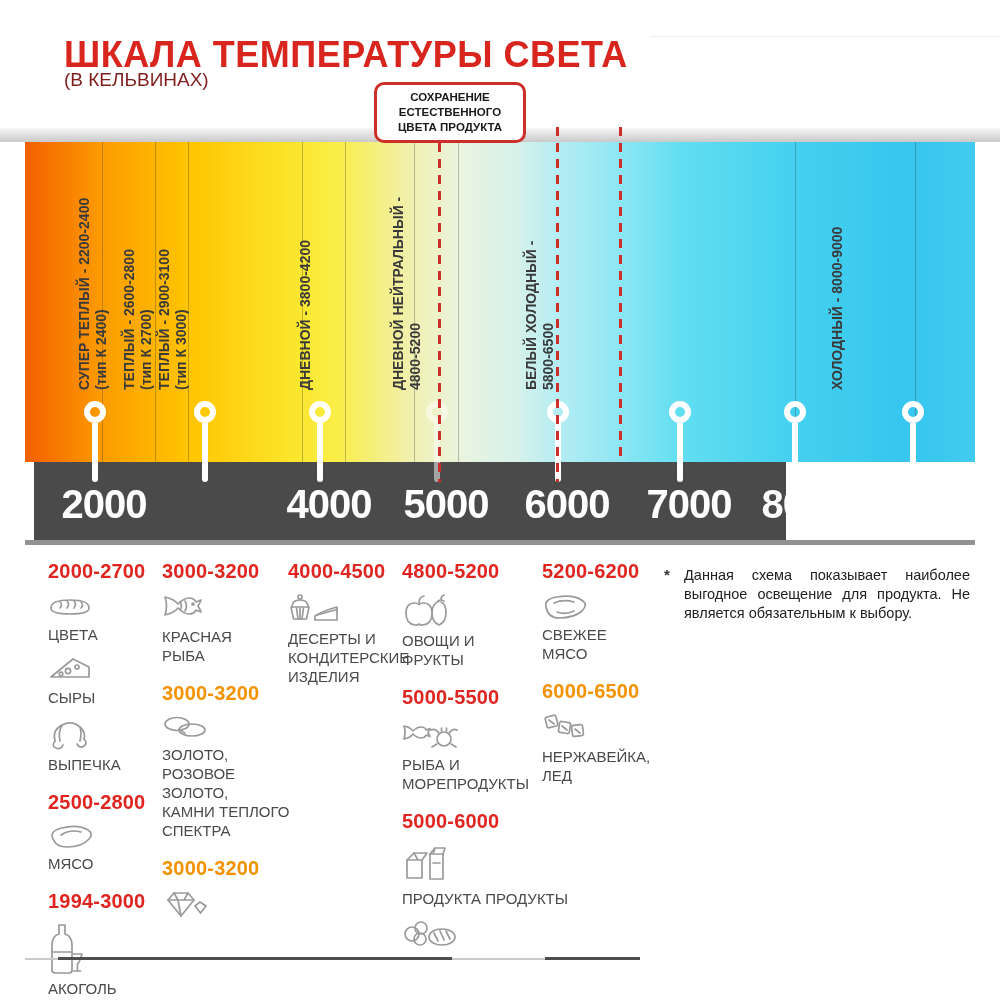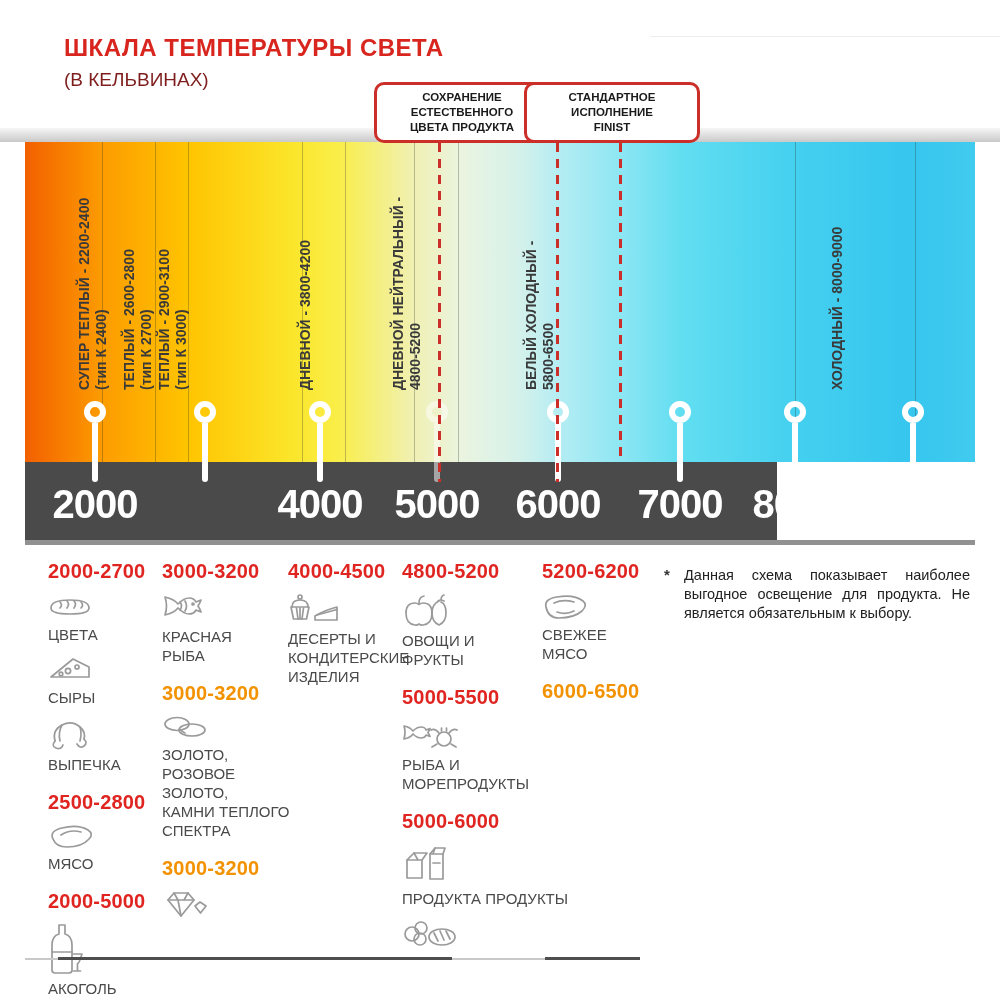--- a/index.html
+++ b/index.html
@@ -1,28 +1,28 @@
 <!DOCTYPE html>
 <html style="--title-red: #d8261f; --red: #e02420; --orange: #f39200; --accent: #cc2f29; --bar: #4a4a4a;"><head>
 <meta charset="utf-8">
 <style>
   html,body{margin:0;padding:0;background:#fff;}
   .stage{position:relative;width:1000px;height:1000px;background:#fff;overflow:hidden;
          font-family:"Liberation Sans","DejaVu Sans",sans-serif;}
 
   
-  .title{position:absolute;left:64px;top:34px;font-size:24px;font-weight:bold;
+  .title{position:absolute;left:64px;top:34px;font-size:36px;font-weight:bold;
          color:var(--title-red,#d8261f);letter-spacing:.5px;white-space:nowrap;text-align:center;}
   .subtitle{position:absolute;left:64px;top:69px;font-size:19px;color:#7f1d1d;}
 
   .faint-rule{position:absolute;left:650px;top:36px;width:350px;height:1px;background:#ededed;}
 
   
   .callout{position:absolute;border:3px solid var(--accent,#cc2f29);border-radius:10px;
-           background:#fff;padding:5px 20px;font-size:11.5px;font-weight:bold;color:#1a1a1a;
+           background:#fff;padding:5px 8px;font-size:11.5px;font-weight:bold;color:#1a1a1a;
            text-align:center;line-height:1.3;white-space:pre-line;z-index:30;}
 
   
   .shadow-band{position:absolute;left:0;top:128px;width:1000px;height:14px;
                background:linear-gradient(to bottom,#f6f6f6,#c9c9c9);}
 
   
   .gradient-strip{position:absolute;left:25px;top:142px;width:950px;height:320px;}
 
   .hairline{position:absolute;top:142px;width:1px;height:320px;background:rgba(40,40,40,.28);z-index:2;}
@@ -36,21 +36,21 @@
   .pin{position:absolute;top:401px;width:22px;z-index:8;}
   .pin .ring{width:22px;height:22px;border:6px solid #fff;border-radius:50%;box-sizing:border-box;}
   .pin .stem{width:6px;height:59px;background:#fff;margin:0 auto;border-radius:0 0 3px 3px;}
   .pin.ghost{opacity:.5;}
 
   
   .dash{position:absolute;width:3px;z-index:20;
         background:repeating-linear-gradient(to bottom,var(--accent,#cc2f29) 0 9px,transparent 9px 16px);}
 
   
-  .kelvin-bar{position:absolute;left:25px;top:462px;width:752px;height:78px;background:var(--bar,#4a4a4a);z-index:6;}
+  .kelvin-bar{position:absolute;left:34px;top:462px;width:752px;height:78px;background:var(--bar,#4a4a4a);z-index:6;}
   .kelvin-edge{position:absolute;left:25px;top:540px;width:950px;height:5px;background:#919191;}
   .tick{position:absolute;top:20px;width:120px;text-align:center;color:#fff;
         font-size:40px;font-weight:bold;letter-spacing:-1px;}
 
   
   .cat-col{position:absolute;top:560px;}
   .range{font-size:20px;font-weight:bold;margin-bottom:9px;letter-spacing:.2px;}
   .range.red{color:var(--red,#e02420);}
   .range.orange{color:var(--orange,#f39200);}
   .group{margin-bottom:17px;}
@@ -72,23 +72,20 @@
 
 <div class="stage">
 
   <div class="title">ШКАЛА ТЕМПЕРАТУРЫ СВЕТА</div>
   <div class="subtitle">(В КЕЛЬВИНАХ)</div>
   <div class="faint-rule"></div>
 
   <div class="callout" style="left:374px;top:82px;width:130px;">СОХРАНЕНИЕ
 ЕСТЕСТВЕННОГО
 ЦВЕТА ПРОДУКТА</div>
-  <div class="callout" style="left:524px;top:82px;width:130px;">СТАНДАРТНОЕ
-ИСПОЛНЕНИЕ
-FINIST</div>
 
   <div class="shadow-band"></div>
 
   <div class="gradient-strip" id="gradient" style="background: linear-gradient(to right, rgb(242, 96, 0) 0%, rgb(245, 110, 0) 2%, rgb(252, 155, 0) 8%, rgb(255, 196, 0) 17%, rgb(251, 229, 42) 28%, rgb(249, 238, 73) 33%, rgb(240, 240, 180) 41%, rgb(234, 244, 224) 46%, rgb(213, 241, 234) 52%, rgb(182, 237, 243) 56%, rgb(146, 231, 243) 62%, rgb(98, 222, 241) 69%, rgb(68, 208, 239) 81%, rgb(54, 198, 238) 93%, rgb(65, 203, 239) 100%);"></div>
 
   <div class="hairline" style="left:102px"></div>
   <div class="hairline" style="left:155px"></div>
   <div class="hairline" style="left:188px"></div>
   <div class="hairline" style="left:302px"></div>
   <div class="hairline" style="left:345px"></div>
@@ -191,21 +188,21 @@
       <div class="range red">2500-2800</div>
       <div class="item">
         <svg class="icon" width="46" height="26" viewBox="0 0 46 26">
           <path d="M5 16 Q1 8 14 5 Q30 1 40 7 Q46 11 41 16 Q34 24 19 24 Q8 24 5 16 Z"></path>
           <path d="M13 12 Q22 6 33 9"></path>
         </svg>
         <div class="ilabel">МЯСО</div>
       </div>
     </div>
     <div class="group">
-      <div class="range red">2000-5000</div>
+      <div class="range red">1994-3000</div>
       <div class="item">
         <svg class="icon" width="36" height="52" viewBox="0 0 36 52">
           <path d="M11 3 h6 v9 q7 2 7 11 v25 q0 3 -3 3 h-14 q-3 0 -3 -3 v-25 q0 -9 7 -11 Z"></path>
           <path d="M4 30 h20"></path>
           <path d="M25 32 h9 l-2.5 7 q-1 2.5 -2 2.5 v7 M25.5 49 h7"></path>
         </svg>
         <div class="ilabel">АКОГОЛЬ</div>
       </div>
     </div>
   </div>
@@ -325,20 +322,30 @@
         <svg class="icon" width="46" height="28" viewBox="0 0 46 28">
           <path d="M4 15 Q2 7 15 5 Q32 2 41 9 Q46 13 40 19 Q32 26 17 26 Q6 26 4 15 Z"></path>
           <path d="M12 11 q9 -4 20 -1 M15 20 q9 3 17 -1"></path>
         </svg>
         <div class="ilabel">СВЕЖЕЕ
 МЯСО</div>
       </div>
     </div>
     <div class="group">
       <div class="range orange">6000-6500</div>
+      <div class="item">
+        <svg class="icon" width="46" height="30" viewBox="0 0 46 30">
+          <rect x="4" y="4" width="11" height="11" rx="2" transform="rotate(-14 9.5 9.5)"></rect>
+          <rect x="17" y="10" width="11" height="11" rx="2" transform="rotate(9 22.5 15.5)"></rect>
+          <rect x="30" y="13" width="11" height="11" rx="2" transform="rotate(-7 35.5 18.5)"></rect>
+          <path d="M7 8 l5 4 M20 14 l5 4 M33 17 l5 4"></path>
+        </svg>
+        <div class="ilabel">НЕРЖАВЕЙКА,
+ЛЕД</div>
+      </div>
     </div>
   </div>
 
   <div class="footnote">
     <div class="star">*</div>
     <div class="ftext">Данная схема показывает наиболее выгодное освещение для продукта. Не является обязательным к выбору.</div>
   </div>
 
   <div class="divider" style="left:25px;top:958px;width:615px;height:2px;"></div>
   <div class="divider dark" style="left:58px;top:957px;width:394px;height:3px;"></div>

